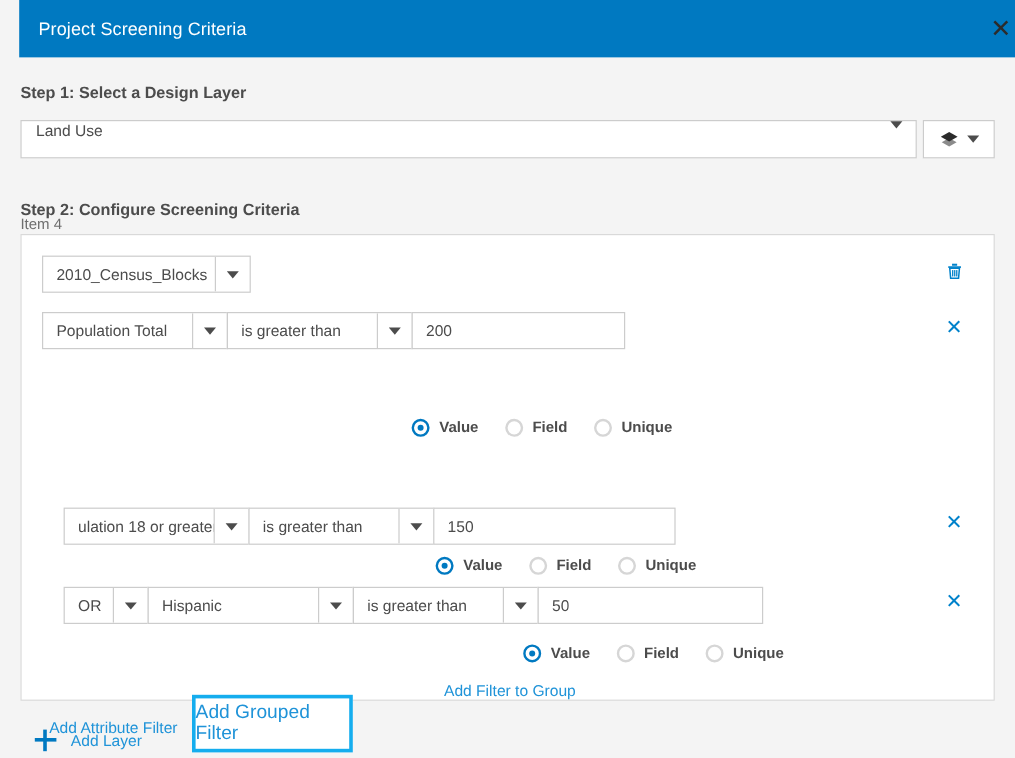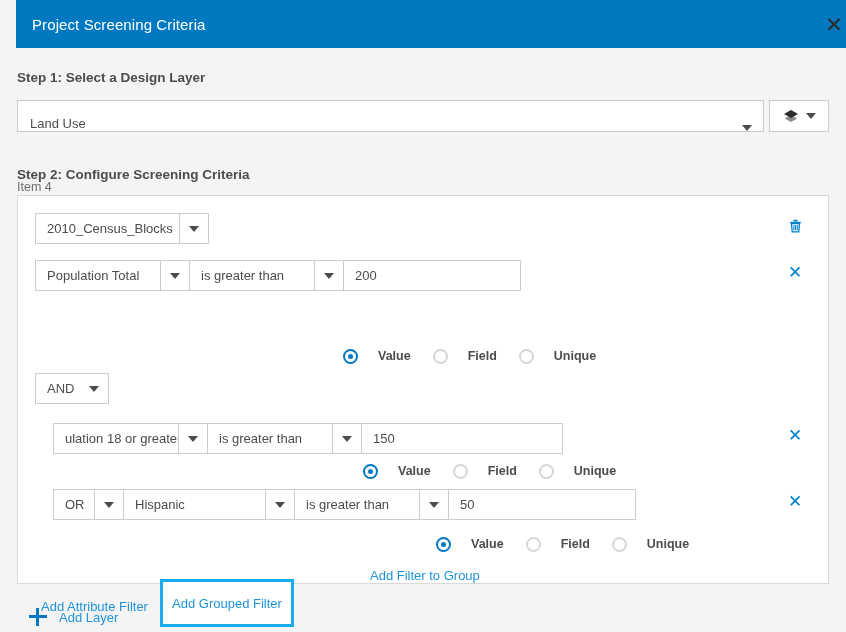--- a/index.html
+++ b/index.html
@@ -78,21 +78,21 @@
     position: absolute;
     left: 17px; top: 52px;
     width: 812px; height: 32px;
     display: flex;
   }
   .layer-select {
     flex: 1;
     background: #ffffff;
     border: 1px solid #cccccc;
     display: flex;
-    align-items: flex-end;
+    align-items: flex-start;
     position: relative;
     cursor: pointer;
   }
   .layer-select .val {
     margin-left: 12px;
     color: #4c4c4c;
     font-size: 13px;
   }
   .caret {
     width: 0; height: 0;
@@ -189,21 +189,21 @@
     position: relative;
   }
   .radio.on::after {
     content: "";
     position: absolute;
     left: 3px; top: 3px;
     width: 5px; height: 5px;
     border-radius: 50%;
     background: #0079c1;
   }
-  .radio-label { margin-left: 20px; margin-right: 22px; }
+  .radio-label { margin-left: 8px; margin-right: 22px; }
 
   
   .act {
     position: absolute;
     right: 22px;
     width: 22px; height: 22px;
     display: flex;
     align-items: center;
     justify-content: center;
     cursor: pointer;
@@ -229,21 +229,21 @@
     border: 3px solid #15adee;
     background: #ffffff;
     display: flex;
     align-items: center;
     justify-content: center;
     cursor: pointer;
     box-sizing: border-box;
   }
   .grouped-btn span {
     color: #1f93d8;
-    font-size: 13px;
+    font-size: 16px;
   }
 
   .add-item {
     position: absolute;
     left: 29px; top: 560px;
     display: flex;
     align-items: center;
     cursor: pointer;
   }
   .plus {
@@ -339,26 +339,20 @@
       <span class="radio-item">
         <span class="radio"></span>
         <span class="radio-label">Field</span>
       </span>
       <span class="radio-item">
         <span class="radio"></span>
         <span class="radio-label">Unique</span>
       </span>
     </div>
 
-    <div class="ctl sel" style="left:17px; top:177px; width:74px;">
-      <span class="txt">AND</span>
-      <span class="caretbox">
-          <span class="caret"></span>
-        </span>
-    </div>
 
     <div class="ctl sel split" style="left:35px; top:227px; width:155px;">
       <span class="txt">ulation 18 or greater</span>
       <span class="caretbox">
           <span class="caret"></span>
         </span>
     </div>
     <div class="ctl sel split" style="left:189px; top:227px; width:155px;">
       <span class="txt">is greater than</span>
       <span class="caretbox">

